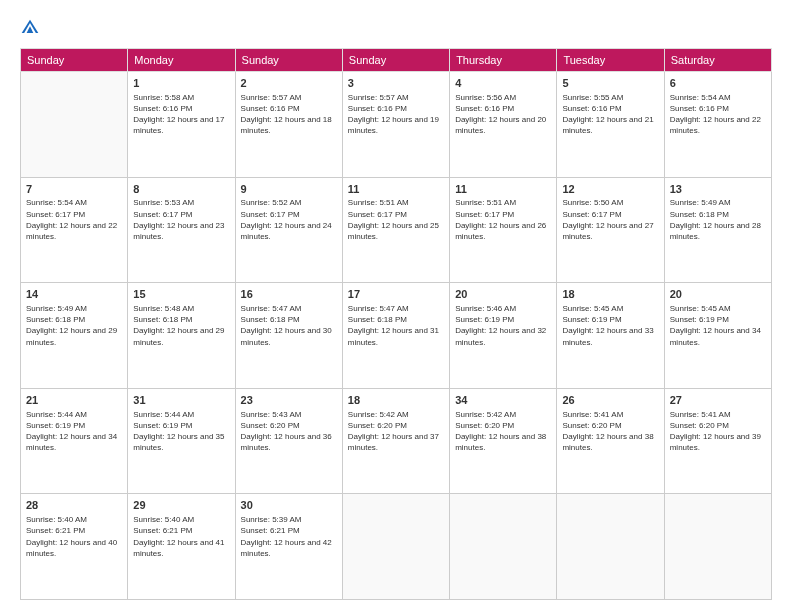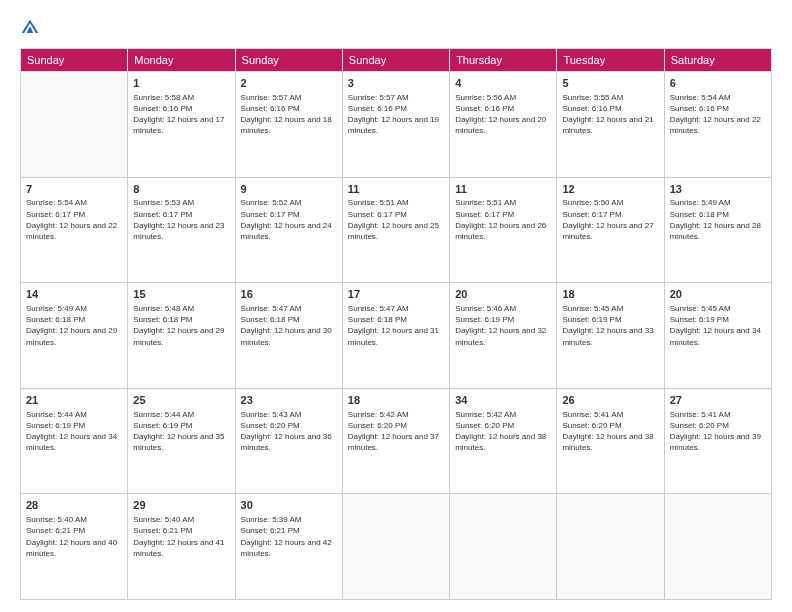--- a/index.html
+++ b/index.html
@@ -216,21 +216,21 @@
             <span class="day-number">20</span>
             <div class="day-info">Sunrise: 5:45 AM<br>Sunset: 6:19 PM<br>Daylight: 12 hours and 34 minutes.</div>
           </td>
         </tr>
         <tr>
           <td>
             <span class="day-number">21</span>
             <div class="day-info">Sunrise: 5:44 AM<br>Sunset: 6:19 PM<br>Daylight: 12 hours and 34 minutes.</div>
           </td>
           <td>
-            <span class="day-number">25</span>
+            <span class="day-number">31</span>
             <div class="day-info">Sunrise: 5:44 AM<br>Sunset: 6:19 PM<br>Daylight: 12 hours and 35 minutes.</div>
           </td>
           <td>
             <span class="day-number">23</span>
             <div class="day-info">Sunrise: 5:43 AM<br>Sunset: 6:20 PM<br>Daylight: 12 hours and 36 minutes.</div>
           </td>
           <td>
             <span class="day-number">18</span>
             <div class="day-info">Sunrise: 5:42 AM<br>Sunset: 6:20 PM<br>Daylight: 12 hours and 37 minutes.</div>
           </td>

